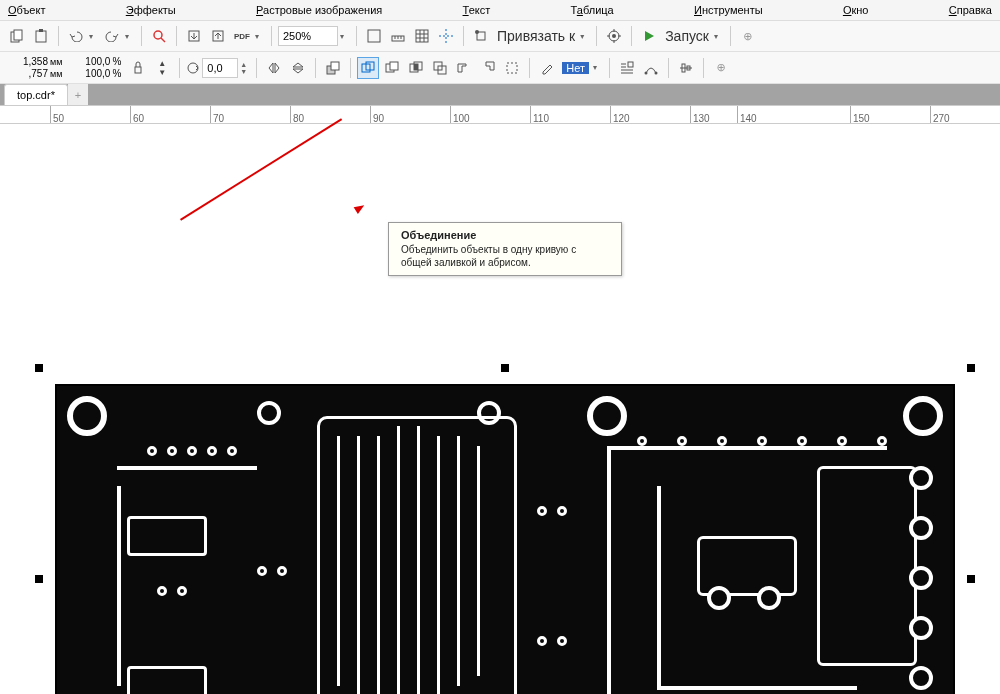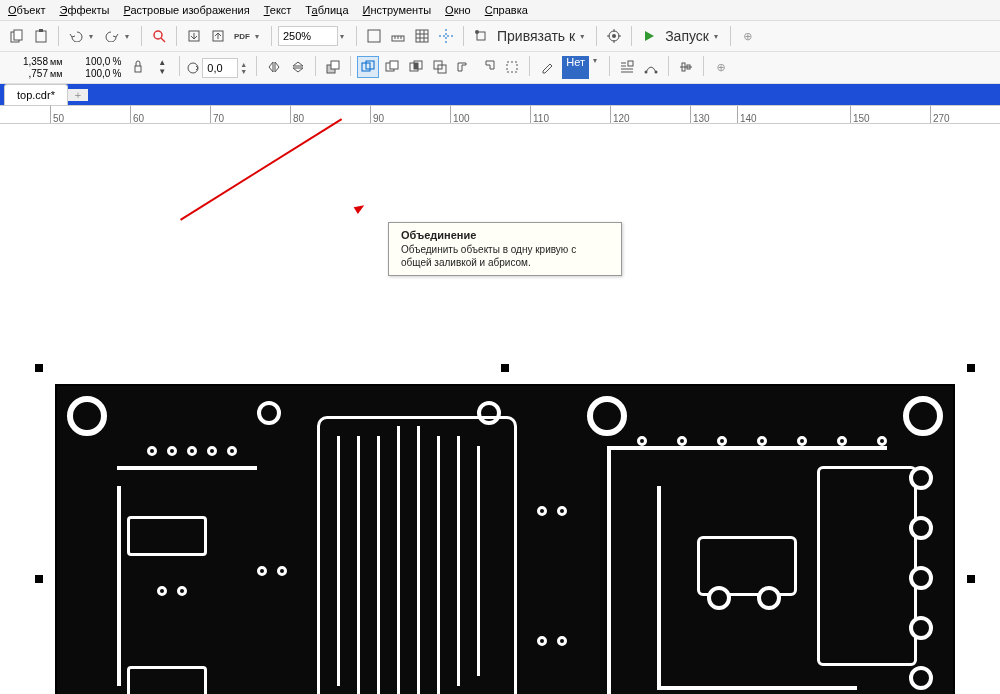--- a/index.html
+++ b/index.html
@@ -1,36 +1,36 @@
 <!DOCTYPE html>
 <html><head>
 <meta charset="utf-8">
 <style>
   * { box-sizing: border-box; margin: 0; padding: 0; }
   body { font-family: Tahoma, Arial, sans-serif; font-size: 11px; background: #fff; width: 1000px; height: 694px; overflow: hidden; position: relative; }
   
-  .menubar { display: flex; gap: 14px; padding: 4px 8px; background: #f5f5f5; border-bottom: 1px solid #ddd; }
+  .menubar { display: flex; gap: 14px; padding: 4px 8px; background: #f5f5f5; border-bottom: 1px solid #ddd; justify-content: space-between; }
   .menubar span { cursor: default; }
   .menubar span u { text-decoration: underline; }
   
   .toolbar { display: flex; align-items: center; gap: 2px; padding: 4px 6px; background: #f8f8f8; border-bottom: 1px solid #e0e0e0; }
   .tb-btn { width: 22px; height: 22px; display: inline-flex; align-items: center; justify-content: center; border: 1px solid transparent; cursor: pointer; color: #444; }
   .tb-btn.active { border: 1px solid #5aa5e6; background: #dceaf7; }
   .tb-sep { width: 1px; height: 20px; background: #ccc; margin: 0 4px; }
   .tb-input { height: 20px; border: 1px solid #ccc; padding: 0 4px; font-size: 11px; }
   .tb-label { font-size: 14px; color: #333; padding: 0 3px; }
   .tb-drop { width: 10px; font-size: 8px; color: #666; cursor: pointer; }
   
-  .prop-bar { display: flex; gap: 2px; padding: 4px 6px; background: #f8f8f8; border-bottom: 1px solid #e0e0e0; }
+  .prop-bar { display: flex; align-items: center; gap: 2px; padding: 4px 6px; background: #f8f8f8; border-bottom: 1px solid #e0e0e0; }
   .dim-group { display: flex; flex-direction: column; gap: 1px; margin-right: 4px; }
   .dim-row { display: flex; align-items: center; font-size: 10px; }
   .dim-val { min-width: 44px; text-align: right; padding-right: 2px; }
   .dim-unit { font-size: 9px; }
   
-  .tabs { display: flex; background: #1d4ed8; border-bottom: 1px solid #ccc; padding-left: 4px; align-items: center; }
+  .tabs { display: flex; background: #a3a3a3; border-bottom: 1px solid #ccc; padding-left: 4px; }
   .tab { padding: 4px 12px; background: #fff; border: 1px solid #ccc; border-bottom: none; border-radius: 3px 3px 0 0; font-size: 11px; display: flex; align-items: center; gap: 4px; cursor: pointer; }
   .tab-add { width: 20px; display: flex; align-items: center; justify-content: center; background: #eee; cursor: pointer; color: #999; }
   
   .ruler-h { height: 18px; background: #fff; border-bottom: 1px solid #ccc; position: relative; overflow: hidden; font-size: 10px; color: #666; }
   .ruler-tick { position: absolute; top: 0; height: 18px; border-left: 1px solid #aaa; padding-left: 2px; display: flex; align-items: flex-end; }
   
   .canvas { position: relative; background: #fff; height: 590px; }
   
   .tooltip { position: absolute; left: 388px; top: 98px; width: 234px; background: #fffff8; border: 1px solid #999; padding: 6px 12px; font-size: 11px; color: #222; z-index: 100; box-shadow: 1px 1px 3px rgba(0,0,0,.2); }
   .tooltip-title { font-weight: bold; margin-bottom: 2px; }

